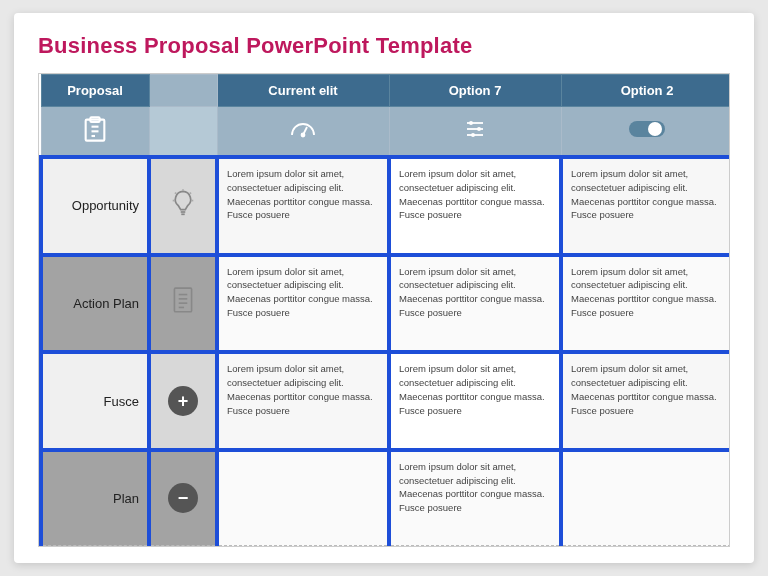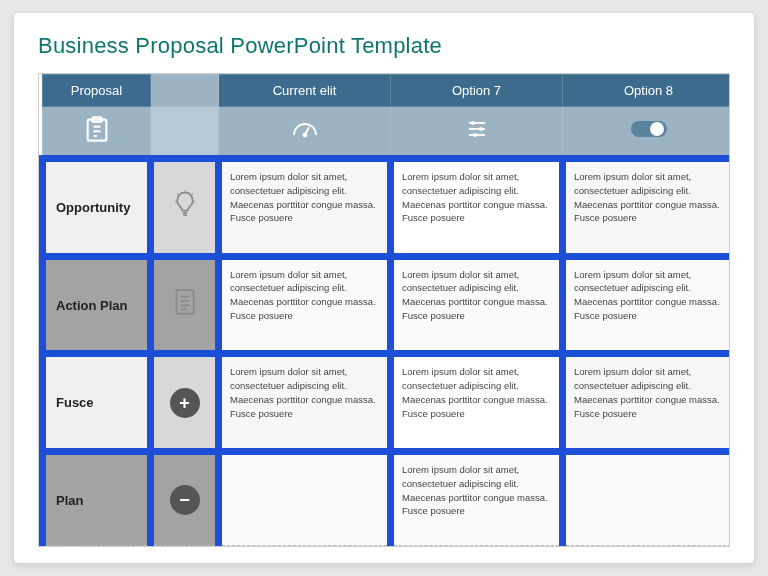--- a/index.html
+++ b/index.html
@@ -18,22 +18,22 @@
       width: 740px;
       height: 550px;
       padding: 20px 24px 16px 24px;
       border-radius: 4px;
       box-shadow: 0 2px 8px rgba(0,0,0,0.15);
       display: flex;
       flex-direction: column;
     }
     .slide-title {
       font-size: 22px;
-      font-weight: 400;
-      color: #0f766e;
+      font-weight: 700;
+      color: #be185d;
       margin-bottom: 14px;
       letter-spacing: 0.01em;
     }
     .table-wrapper {
       flex: 1;
       border: 1px solid #ccc;
       overflow: hidden;
     }
     table {
       width: 100%;
@@ -46,21 +46,21 @@
     col.col-icon  { width: 68px; }
     col.col-current { width: 172px; }
     col.col-opt1  { width: 172px; }
     col.col-opt2  { width: 172px; }
 
     
     .header-row th {
       background: #3d6b8e;
       color: #fff;
       font-size: 13px;
-      font-weight: 400;
+      font-weight: 700;
       text-align: center;
       padding: 8px 6px;
       border: 1px solid #5a849e;
     }
     .header-row th.col-label-header {
       background: #3d6b8e;
     }
     .header-row th.col-icon-header {
       background: #9cb3c4;
       border: 1px solid #aabbca;
@@ -78,29 +78,29 @@
     }
     .icon-row td.col-content {
       background: #9cb3c4;
     }
     .icon-row td.col-label-cell {
       background: #9cb3c4;
     }
 
     
     .data-row td {
-      border: 7px solid #1d4ed8;
+      border: 4px solid #1d4ed8;
       vertical-align: middle;
       padding: 6px 8px;
     }
     .data-row td.row-label {
       font-size: 13px;
-      font-weight: 700;
+      font-weight: 400;
       color: #222;
-      text-align: left;
+      text-align: right;
       background: #f0f0f0;
       padding-left: 10px;
     }
     .data-row td.row-icon {
       background: #d8d8d8;
       text-align: center;
       vertical-align: middle;
     }
     .data-row td.row-content {
       font-size: 9.5px;
@@ -164,21 +164,21 @@
         <col class="col-opt1">
         <col class="col-opt2">
       </colgroup>
 
       <thead>
         <tr class="header-row">
           <th class="col-label-header">Proposal</th>
           <th class="col-icon-header"></th>
           <th>Current elit</th>
           <th>Option 7</th>
-          <th>Option 8</th>
+          <th>Option 2</th>
         </tr>
 
         <tr class="icon-row">
           <td class="col-label-cell">
             
             <svg width="28" height="28" viewBox="0 0 24 24" fill="none" stroke="#fff" stroke-width="1.8">
               <rect x="8" y="2" width="8" height="4" rx="1" ry="1"></rect>
               <rect x="4" y="4" width="16" height="18" rx="1" ry="1"></rect>
               <line x1="9" y1="10" x2="15" y2="10"></line>
               <line x1="9" y1="14" x2="15" y2="14"></line>

